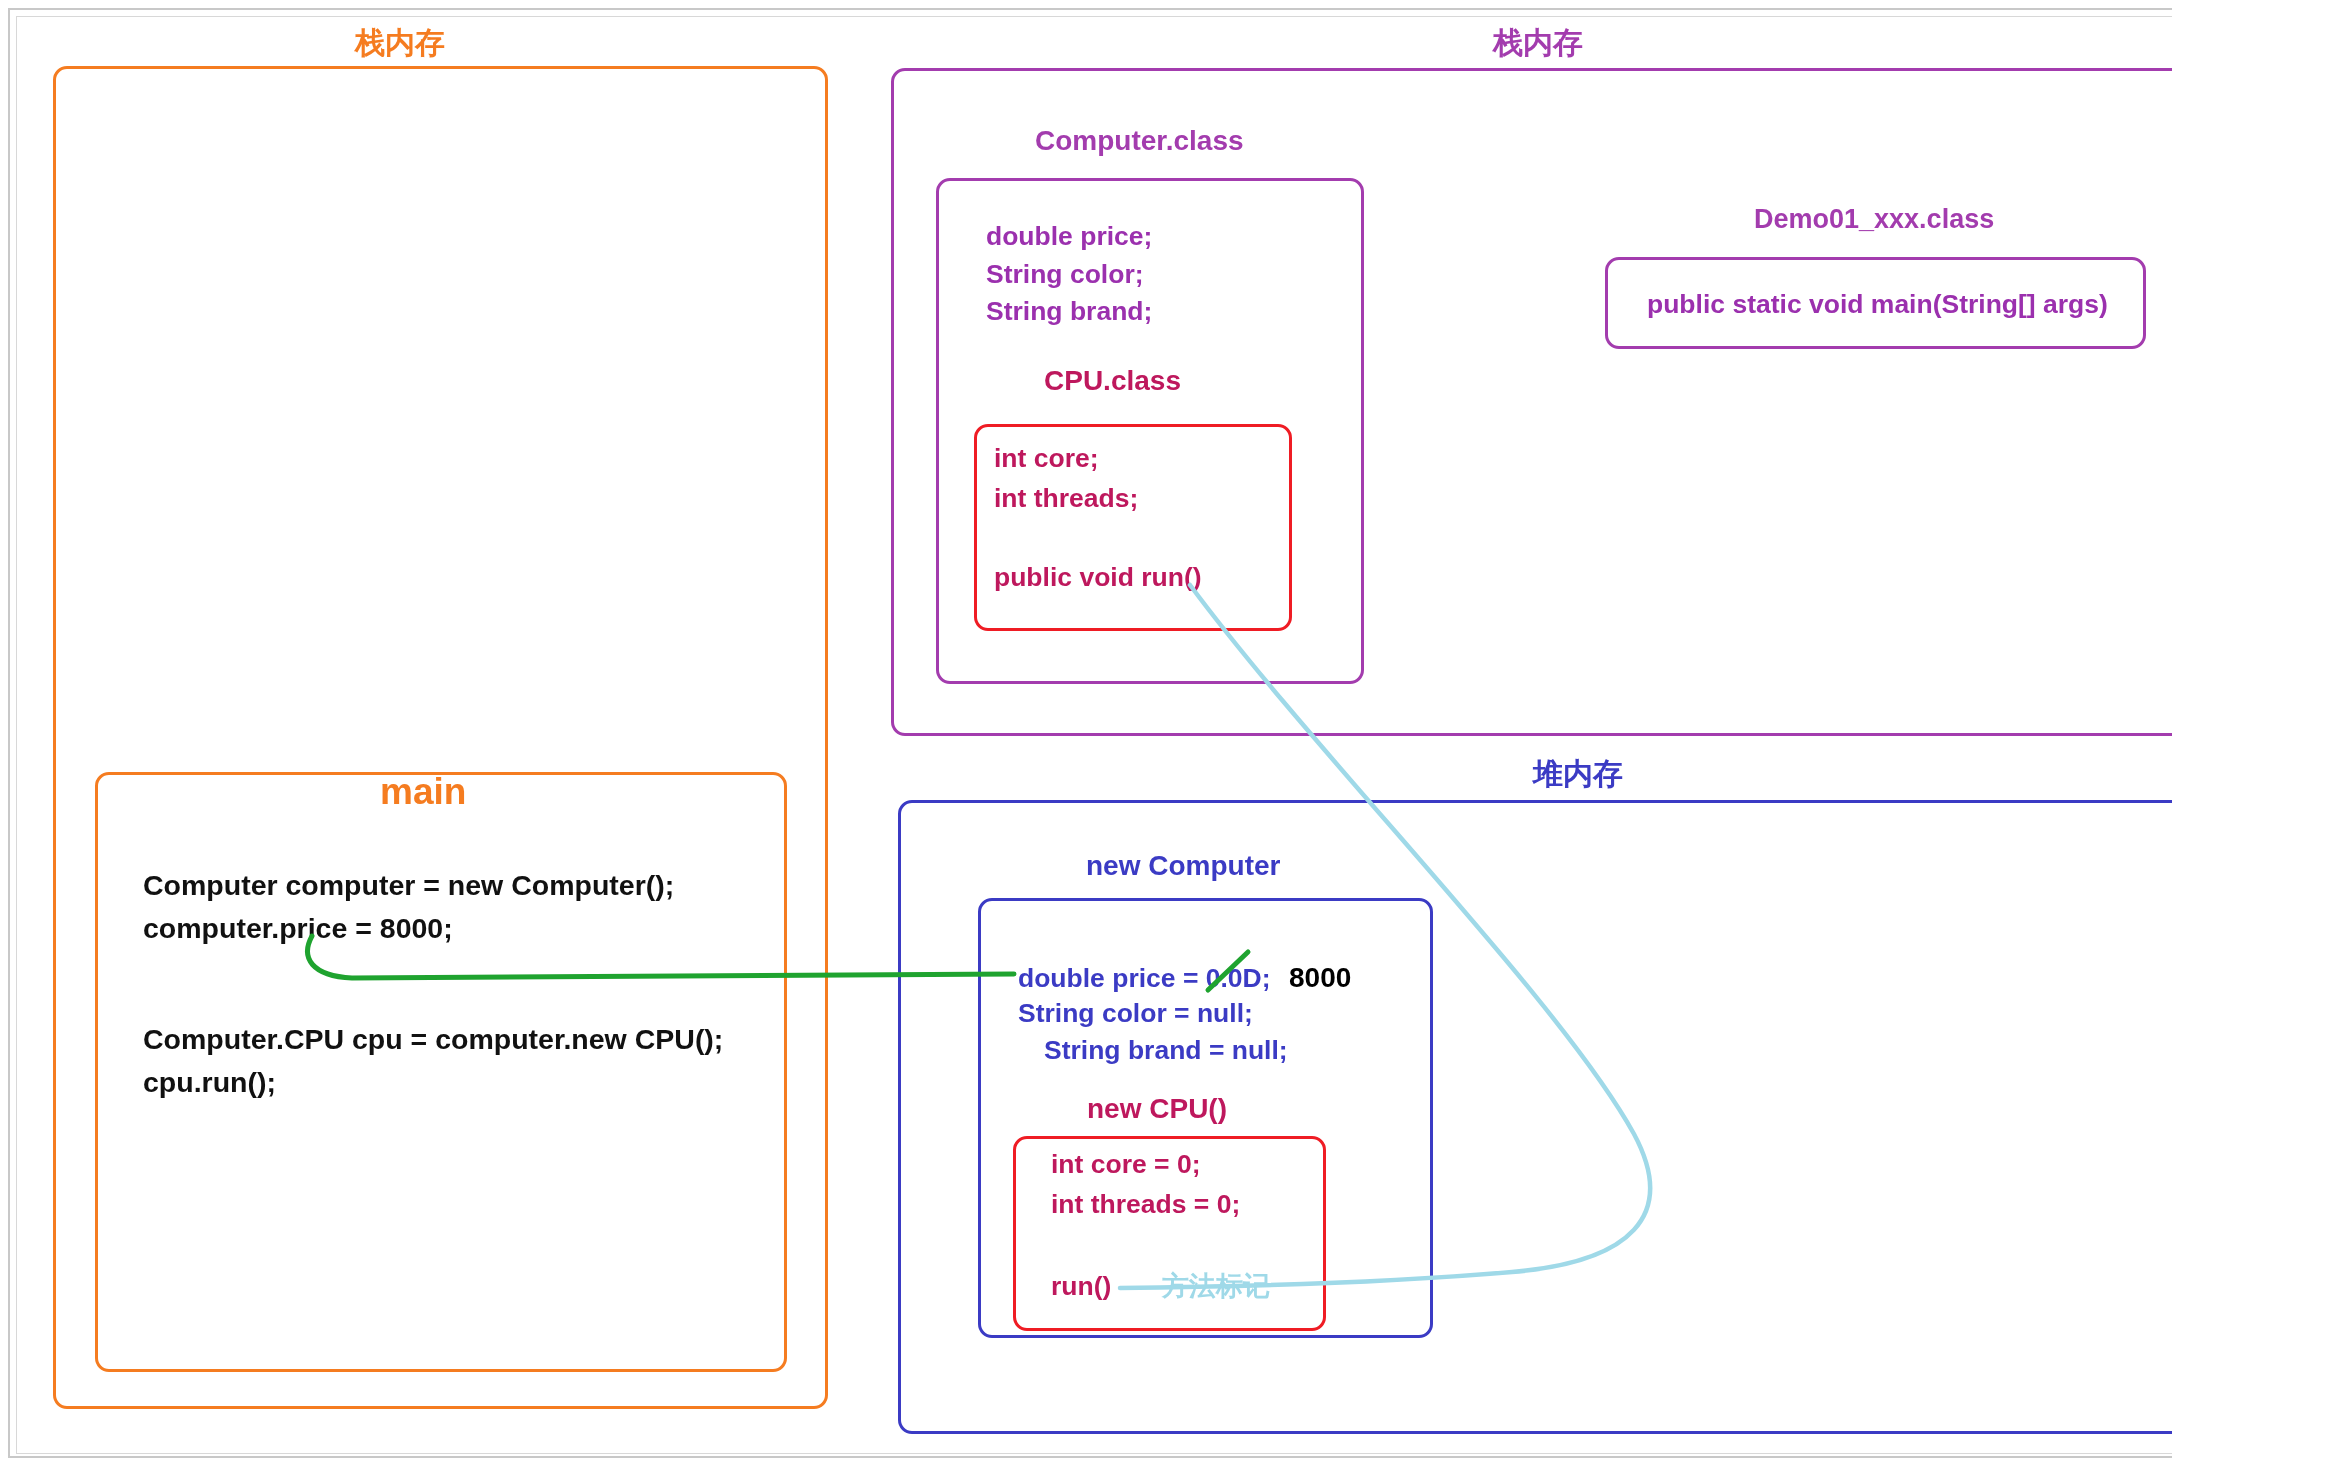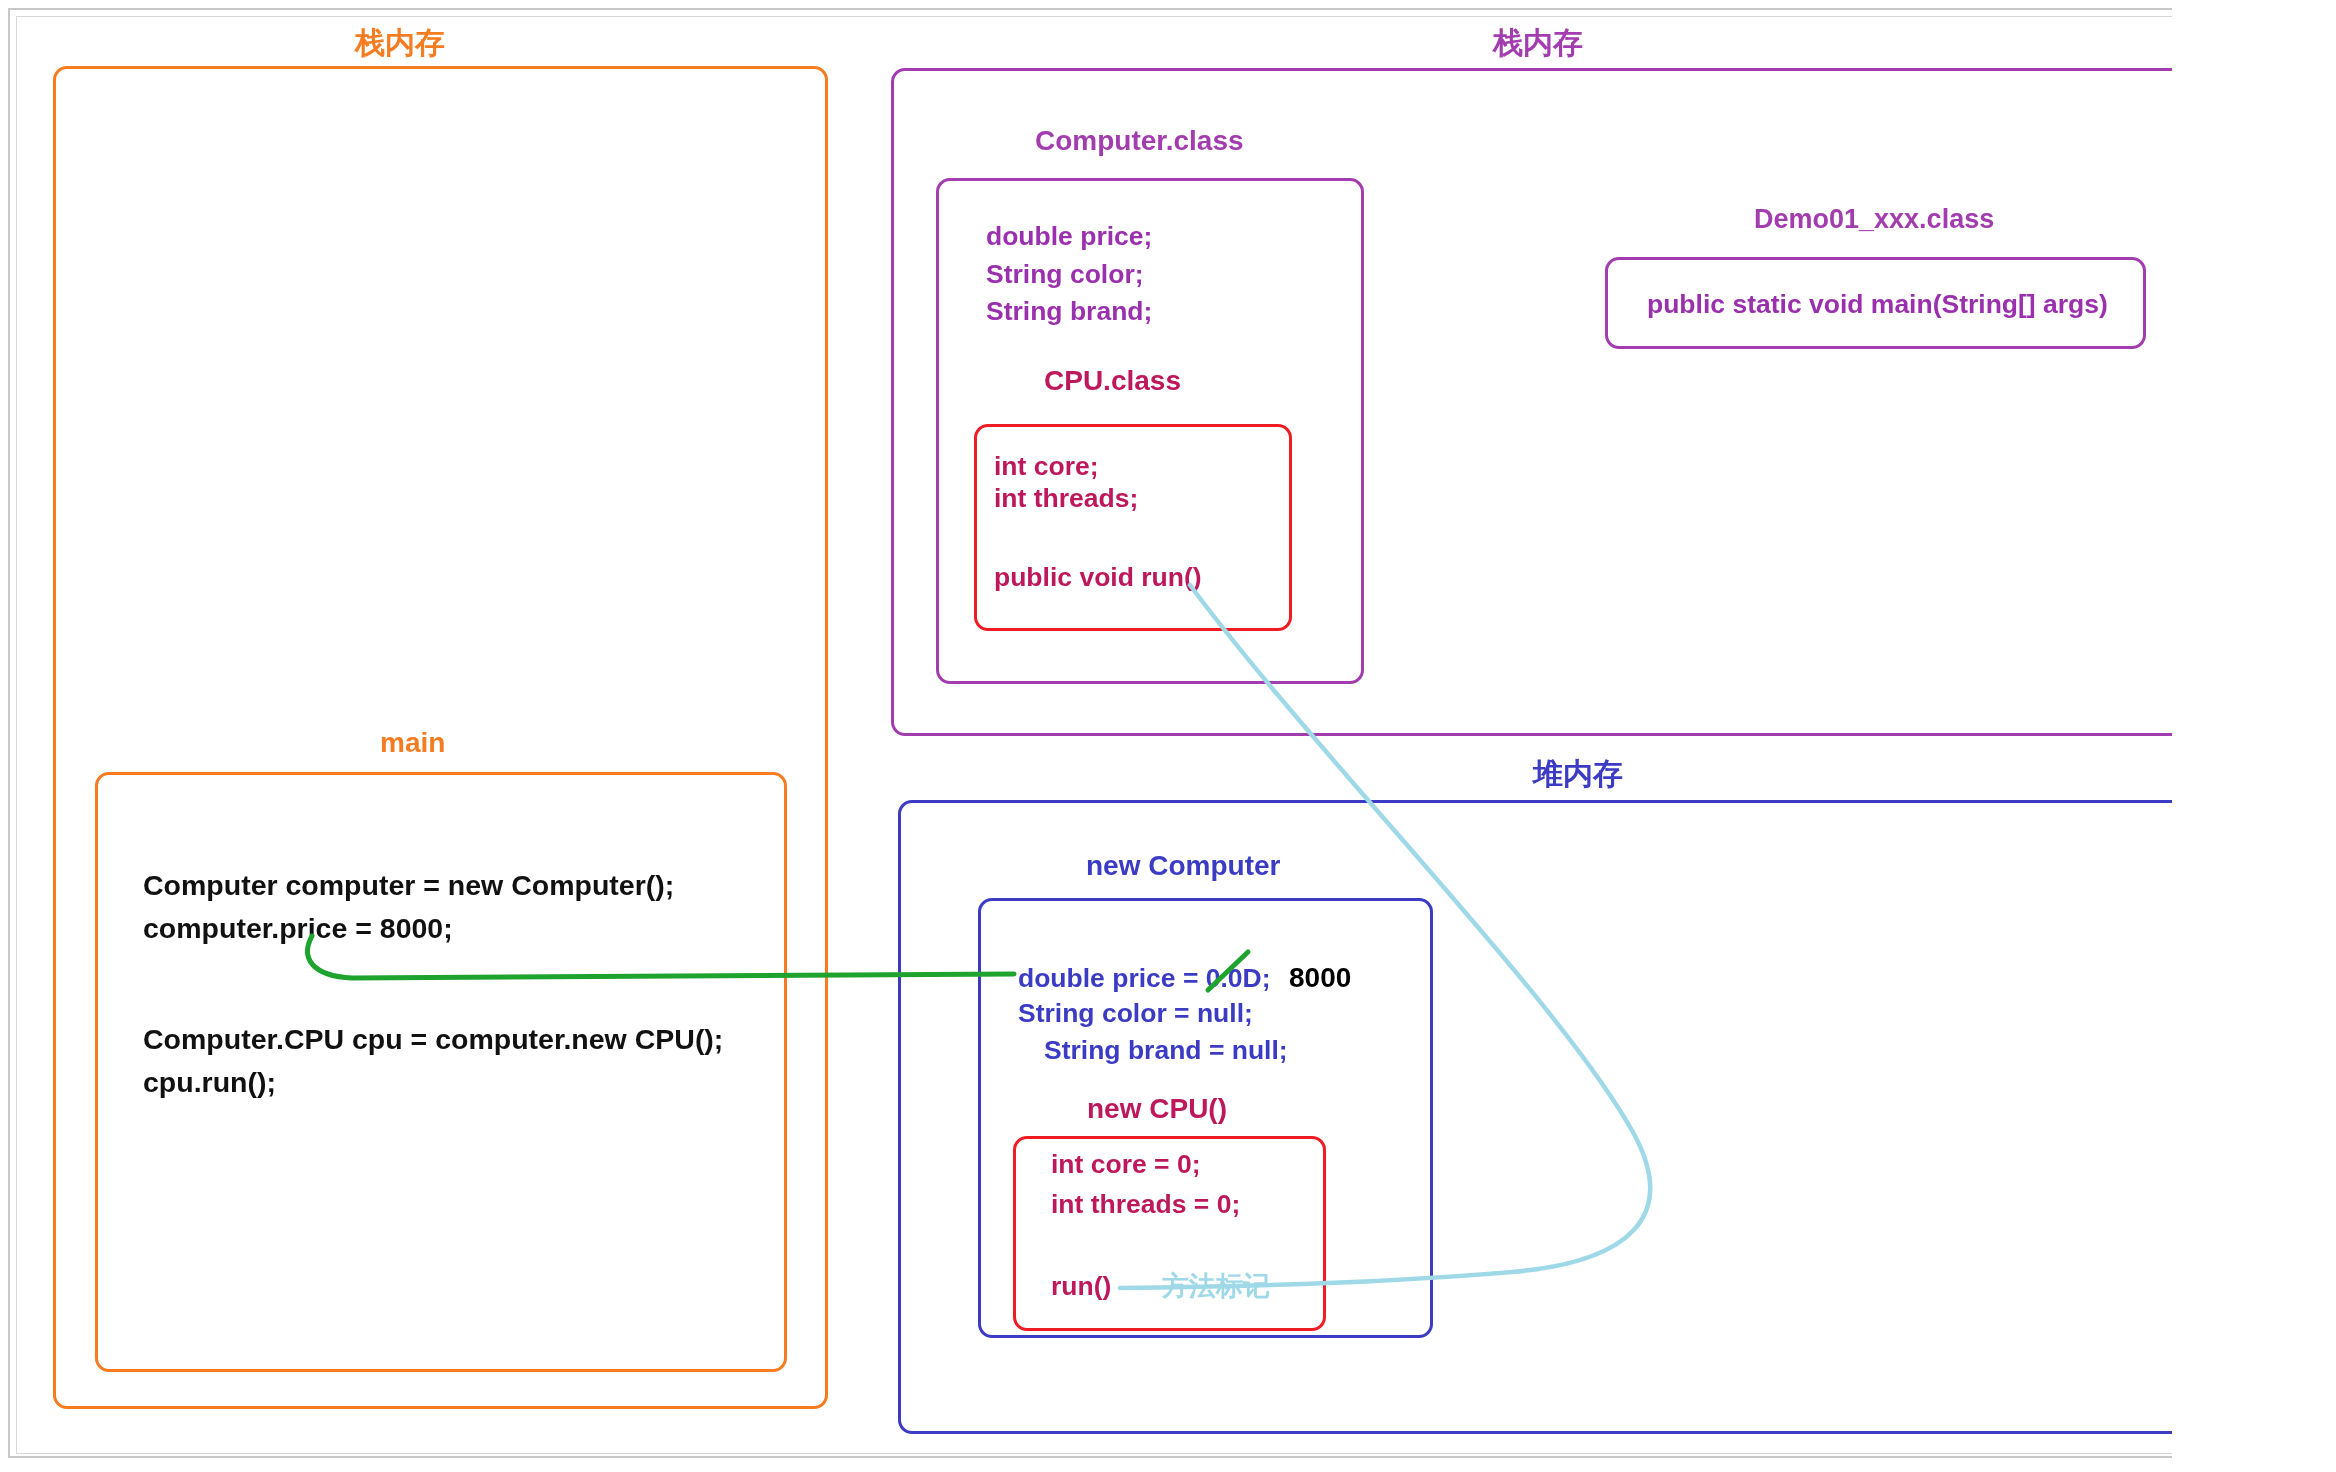--- a/index.html
+++ b/index.html
@@ -128,21 +128,21 @@
 
 <div id="canvas">
 
   <div class="page-frame"></div>
   <div class="page-frame-inner"></div>
 
   <div class="lbl lbl-orange" style="left:355px; top:26px; font-size:30px;">栈内存</div>
 
   <div class="box stack-orange-box" style="left:53px; top:66px; width:775px; height:1343px;"></div>
 
-  <div class="lbl lbl-orange" style="left:380px; top:728px; font-size:28px;">main</div>
+  <div class="lbl lbl-orange" style="left:380px; top:772px; font-size:37px;">main</div>
 
   <div class="box stack-orange-box" style="left:95px; top:772px; width:692px; height:600px;"></div>
 
   <div class="codeblock lbl-black" style="left:143px; top:864px; font-size:28.5px;">Computer computer = new Computer();
 computer.price = 8000;</div>
 
   <div class="codeblock lbl-black" style="left:143px; top:1018px; font-size:28.5px;">Computer.CPU cpu = computer.new CPU();
 cpu.run();</div>
 
   <div class="lbl lbl-purple" style="left:1493px; top:26px; font-size:30px;">栈内存</div>
@@ -154,21 +154,21 @@
   <div class="box purple-box" style="left:936px; top:178px; width:428px; height:506px;"></div>
 
   <div class="lbl code-purple" style="left:986px; top:222px; font-size:26.5px;">double price;</div>
   <div class="lbl code-purple" style="left:986px; top:260px; font-size:26.5px;">String color;</div>
   <div class="lbl code-purple" style="left:986px; top:297px; font-size:26.5px;">String brand;</div>
 
   <div class="lbl lbl-red" style="left:1044px; top:366px; font-size:28px;">CPU.class</div>
 
   <div class="box red-box" style="left:974px; top:424px; width:318px; height:207px;"></div>
 
-  <div class="lbl lbl-red" style="left:994px; top:444px; font-size:26.5px;margin-top:8px;">int core;</div>
+  <div class="lbl lbl-red" style="left:994px; top:444px; font-size:26.5px;">int core;</div>
   <div class="lbl lbl-red" style="left:994px; top:484px; font-size:26.5px;">int threads;</div>
   <div class="lbl lbl-red" style="left:994px; top:563px; font-size:26.5px;">public void run()</div>
 
   <div class="lbl lbl-purple" style="left:1754px; top:205px; font-size:27px;">Demo01_xxx.class</div>
 
   <div class="box purple-box" style="left:1605px; top:257px; width:541px; height:92px;"></div>
 
   <div class="lbl code-purple" style="left:1647px; top:290px; font-size:26.5px;">public static void main(String[] args)</div>
 
   <div class="lbl lbl-blue" style="left:1524px; top:757px; font-size:30px;margin-left:9px;">堆内存</div>

